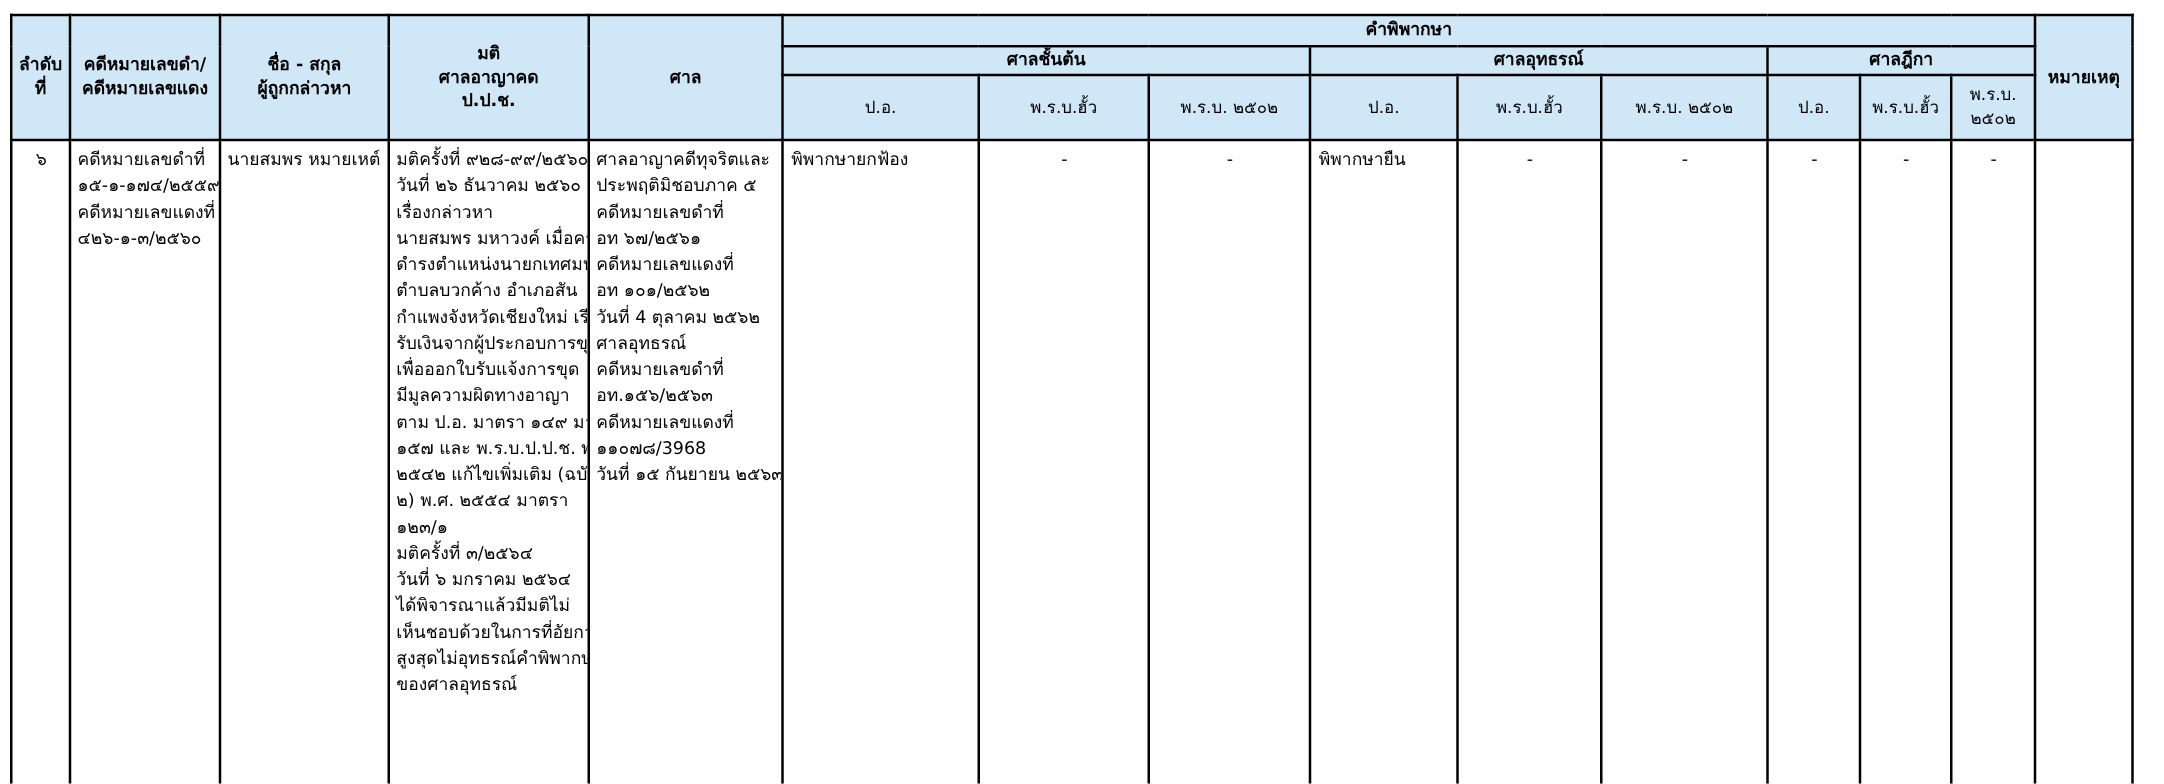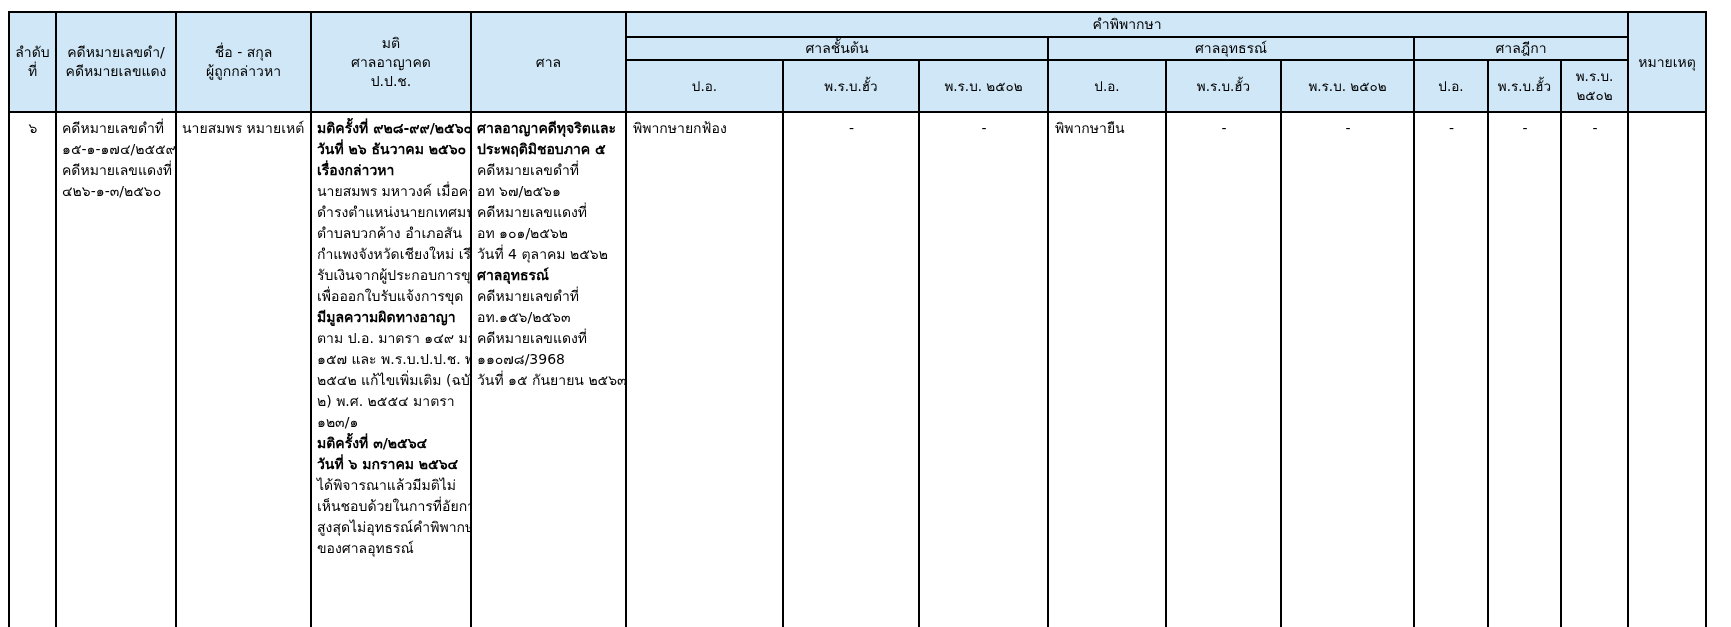--- a/index.html
+++ b/index.html
@@ -21,21 +21,21 @@
     table-layout: fixed;
     border-collapse: collapse;
   }
   table.case-table th,
   table.case-table td {
     border: 2px solid var(--border, #000);
     overflow: hidden;
   }
   thead th {
     background: var(--header-bg, #cfe7f6);
-    font-weight: normal;
+    font-weight: bold;
     font-size: 14px;
     line-height: 19px;
     text-align: center;
     vertical-align: middle;
     white-space: pre-line;
     padding: 1px 2px;
   }
   tr.hr1 { height: 25px; }
   tr.hr2 { height: 23px; margin-left: 32px; }
   tr.hr3 { height: 52px; }
@@ -44,21 +44,21 @@
   tr.body-row td {
     vertical-align: top;
     font-size: 14px;
     line-height: 21px;
     padding: 5px 4px 0 5px;
   }
   td.c-no { text-align: center; padding-top: 6px; }
   td.c-j { text-align: center; padding-top: 6px; }
   td.c-j.jl { text-align: left; padding-left: 6px; }
   .ln { white-space: nowrap; }
-  .ln.b { font-weight: bold; }
+  .ln.b { font-weight: normal; }
 </style>
 </head>
 <body>
 
 <div class="page">
   <table class="case-table">
     <colgroup>
       <col style="width:47px">
         <col style="width:120px">
         <col style="width:135px">

